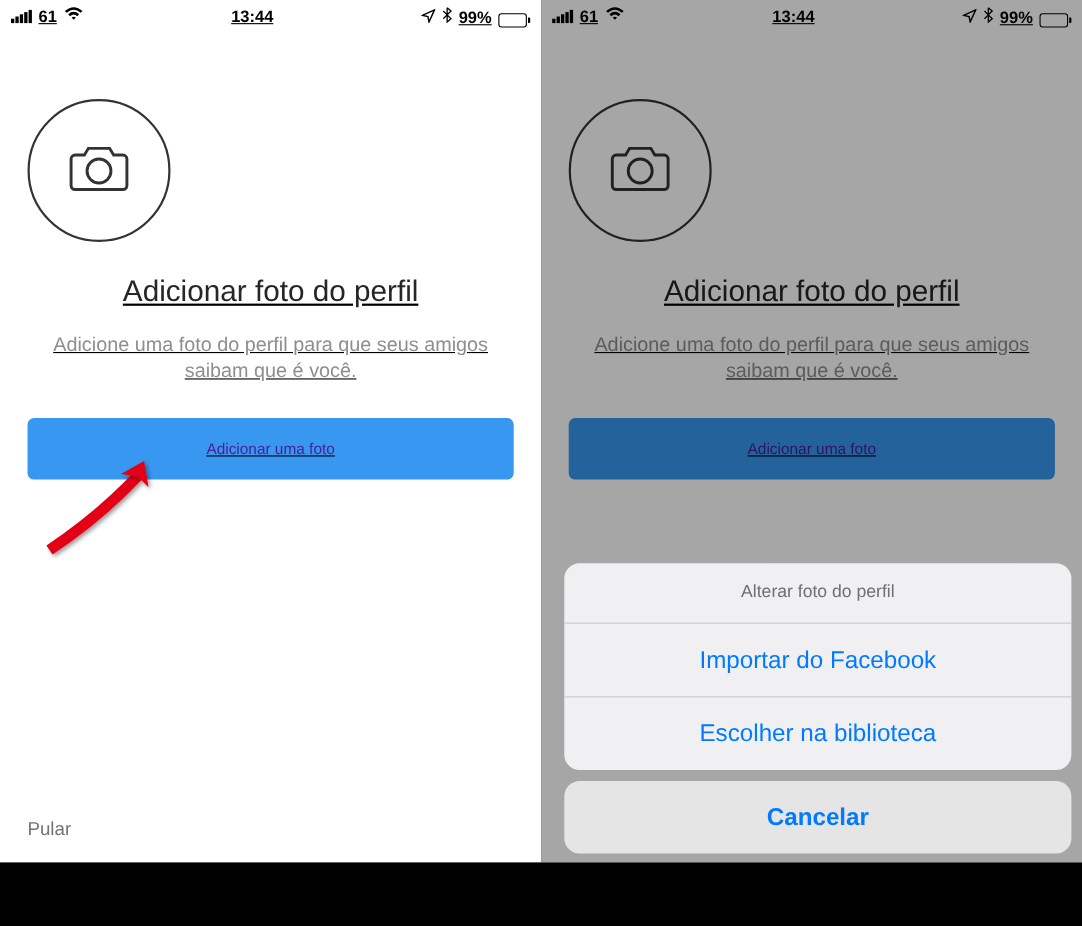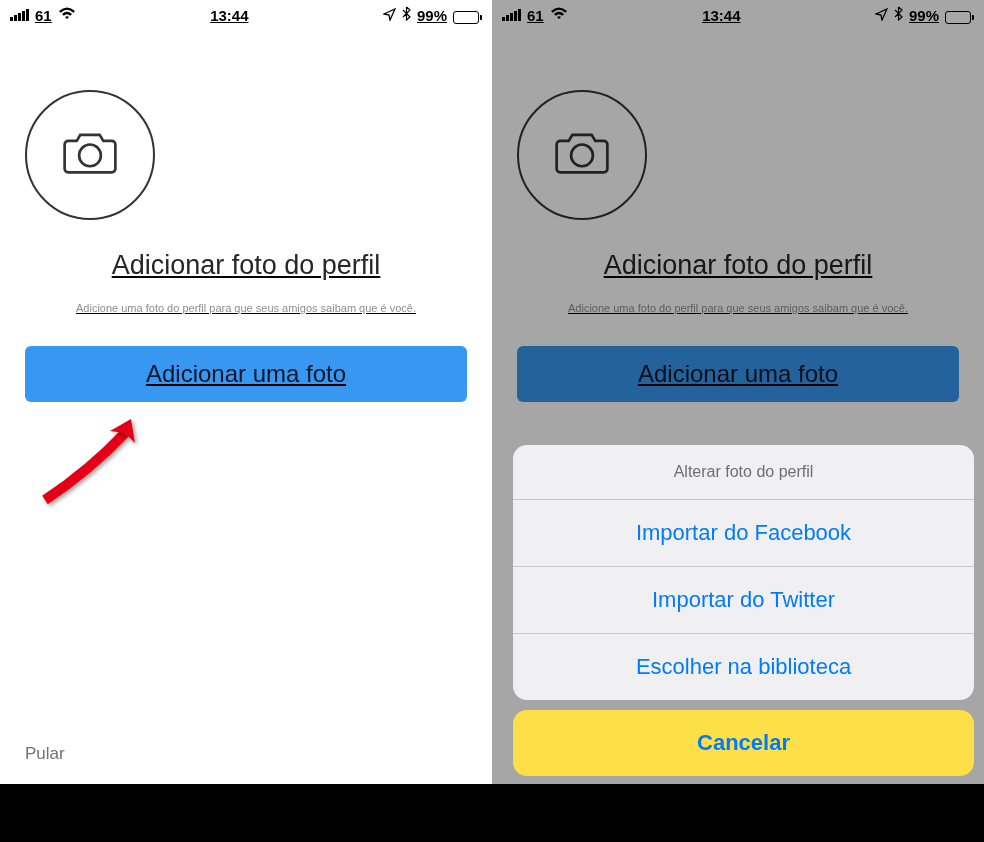--- a/index.html
+++ b/index.html
@@ -107,35 +107,35 @@
       height: 58px;
     }
     .title {
       font-size: 27px;
       font-weight: 300;
       color: #262626;
       margin-bottom: 20px;
       text-align: center;
     }
     .subtitle {
-      font-size: 11px;
+      font-size: 18px;
       color: #8e8e8e;
       text-align: center;
       line-height: 1.35;
       margin-bottom: 30px;
       padding: 0 20px;
     }
     .add-button {
       width: 100%;
       height: 56px;
       background: #3897f0;
-      color: #0f172a;
+      color: #4c1d95;
       border: none;
       border-radius: 6px;
-      font-size: 24px;
+      font-size: 14px;
       font-weight: 500;
       cursor: pointer;
     }
     .skip-link {
       position: absolute;
       bottom: 20px;
       color: #737373;
       font-size: 17px;
       cursor: pointer;
     }
@@ -179,21 +179,21 @@
       font-size: 22px;
       color: #007aff;
       border-bottom: 0.5px solid #c8c7cc;
       cursor: pointer;
     }
     .sheet-item:last-child {
       border-bottom: none;
       text-align: center;
     }
     .cancel-sheet {
-      background: #fde047;
+      background: #e5e5e5;
       border-radius: 14px;
       text-align: center;
       padding: 20px;
       font-size: 22px;
       font-weight: 600;
       color: #007aff;
       cursor: pointer;
     }
   </style>
 </head>
@@ -314,18 +314,17 @@
     <p class="subtitle">Adicione uma foto do perfil para que seus amigos saibam que é você.</p>
     <button class="add-button">Adicionar uma foto</button>
   </div>
 
   <div class="dim-overlay"></div>
 
   <div class="action-sheet-wrapper">
     <div class="action-sheet">
       <div class="sheet-header">Alterar foto do perfil</div>
       <div class="sheet-item">Importar do Facebook</div>
-      <div class="sheet-item">Importar do Twitter</div>
       <div class="sheet-item">Escolher na biblioteca</div>
     </div>
     <div class="cancel-sheet">Cancelar</div>
   </div>
 </div>
 
 </body></html>

